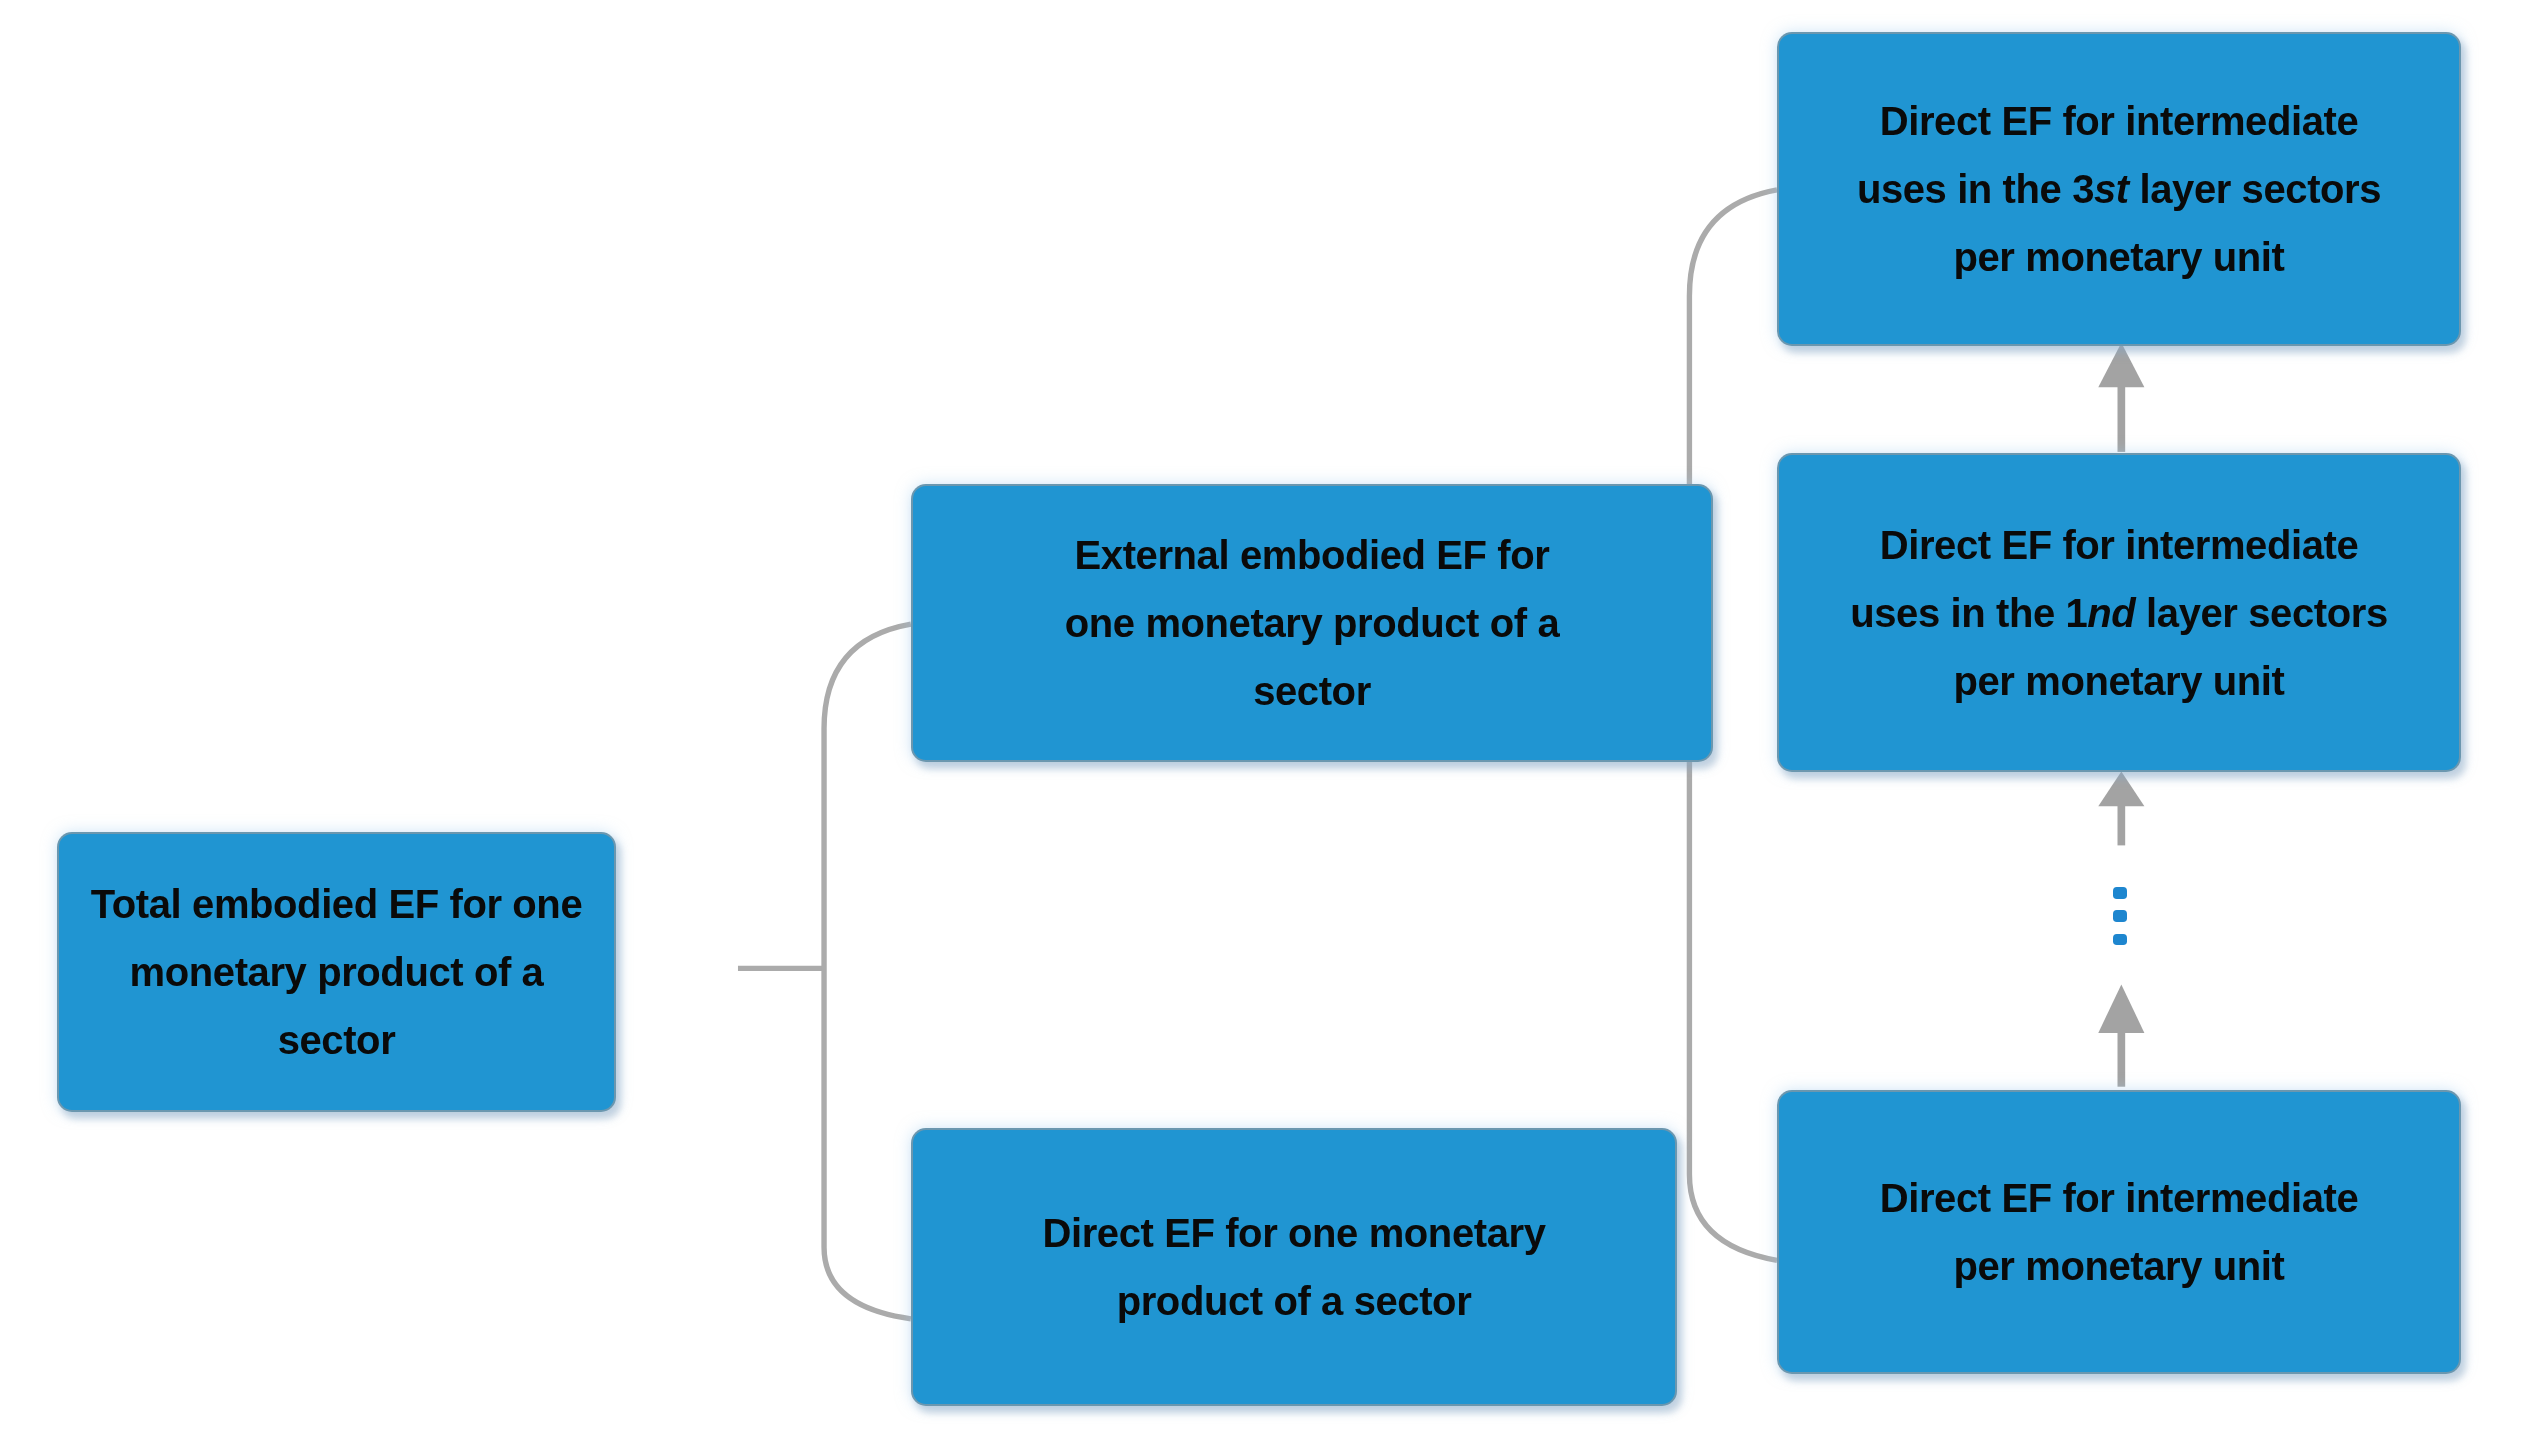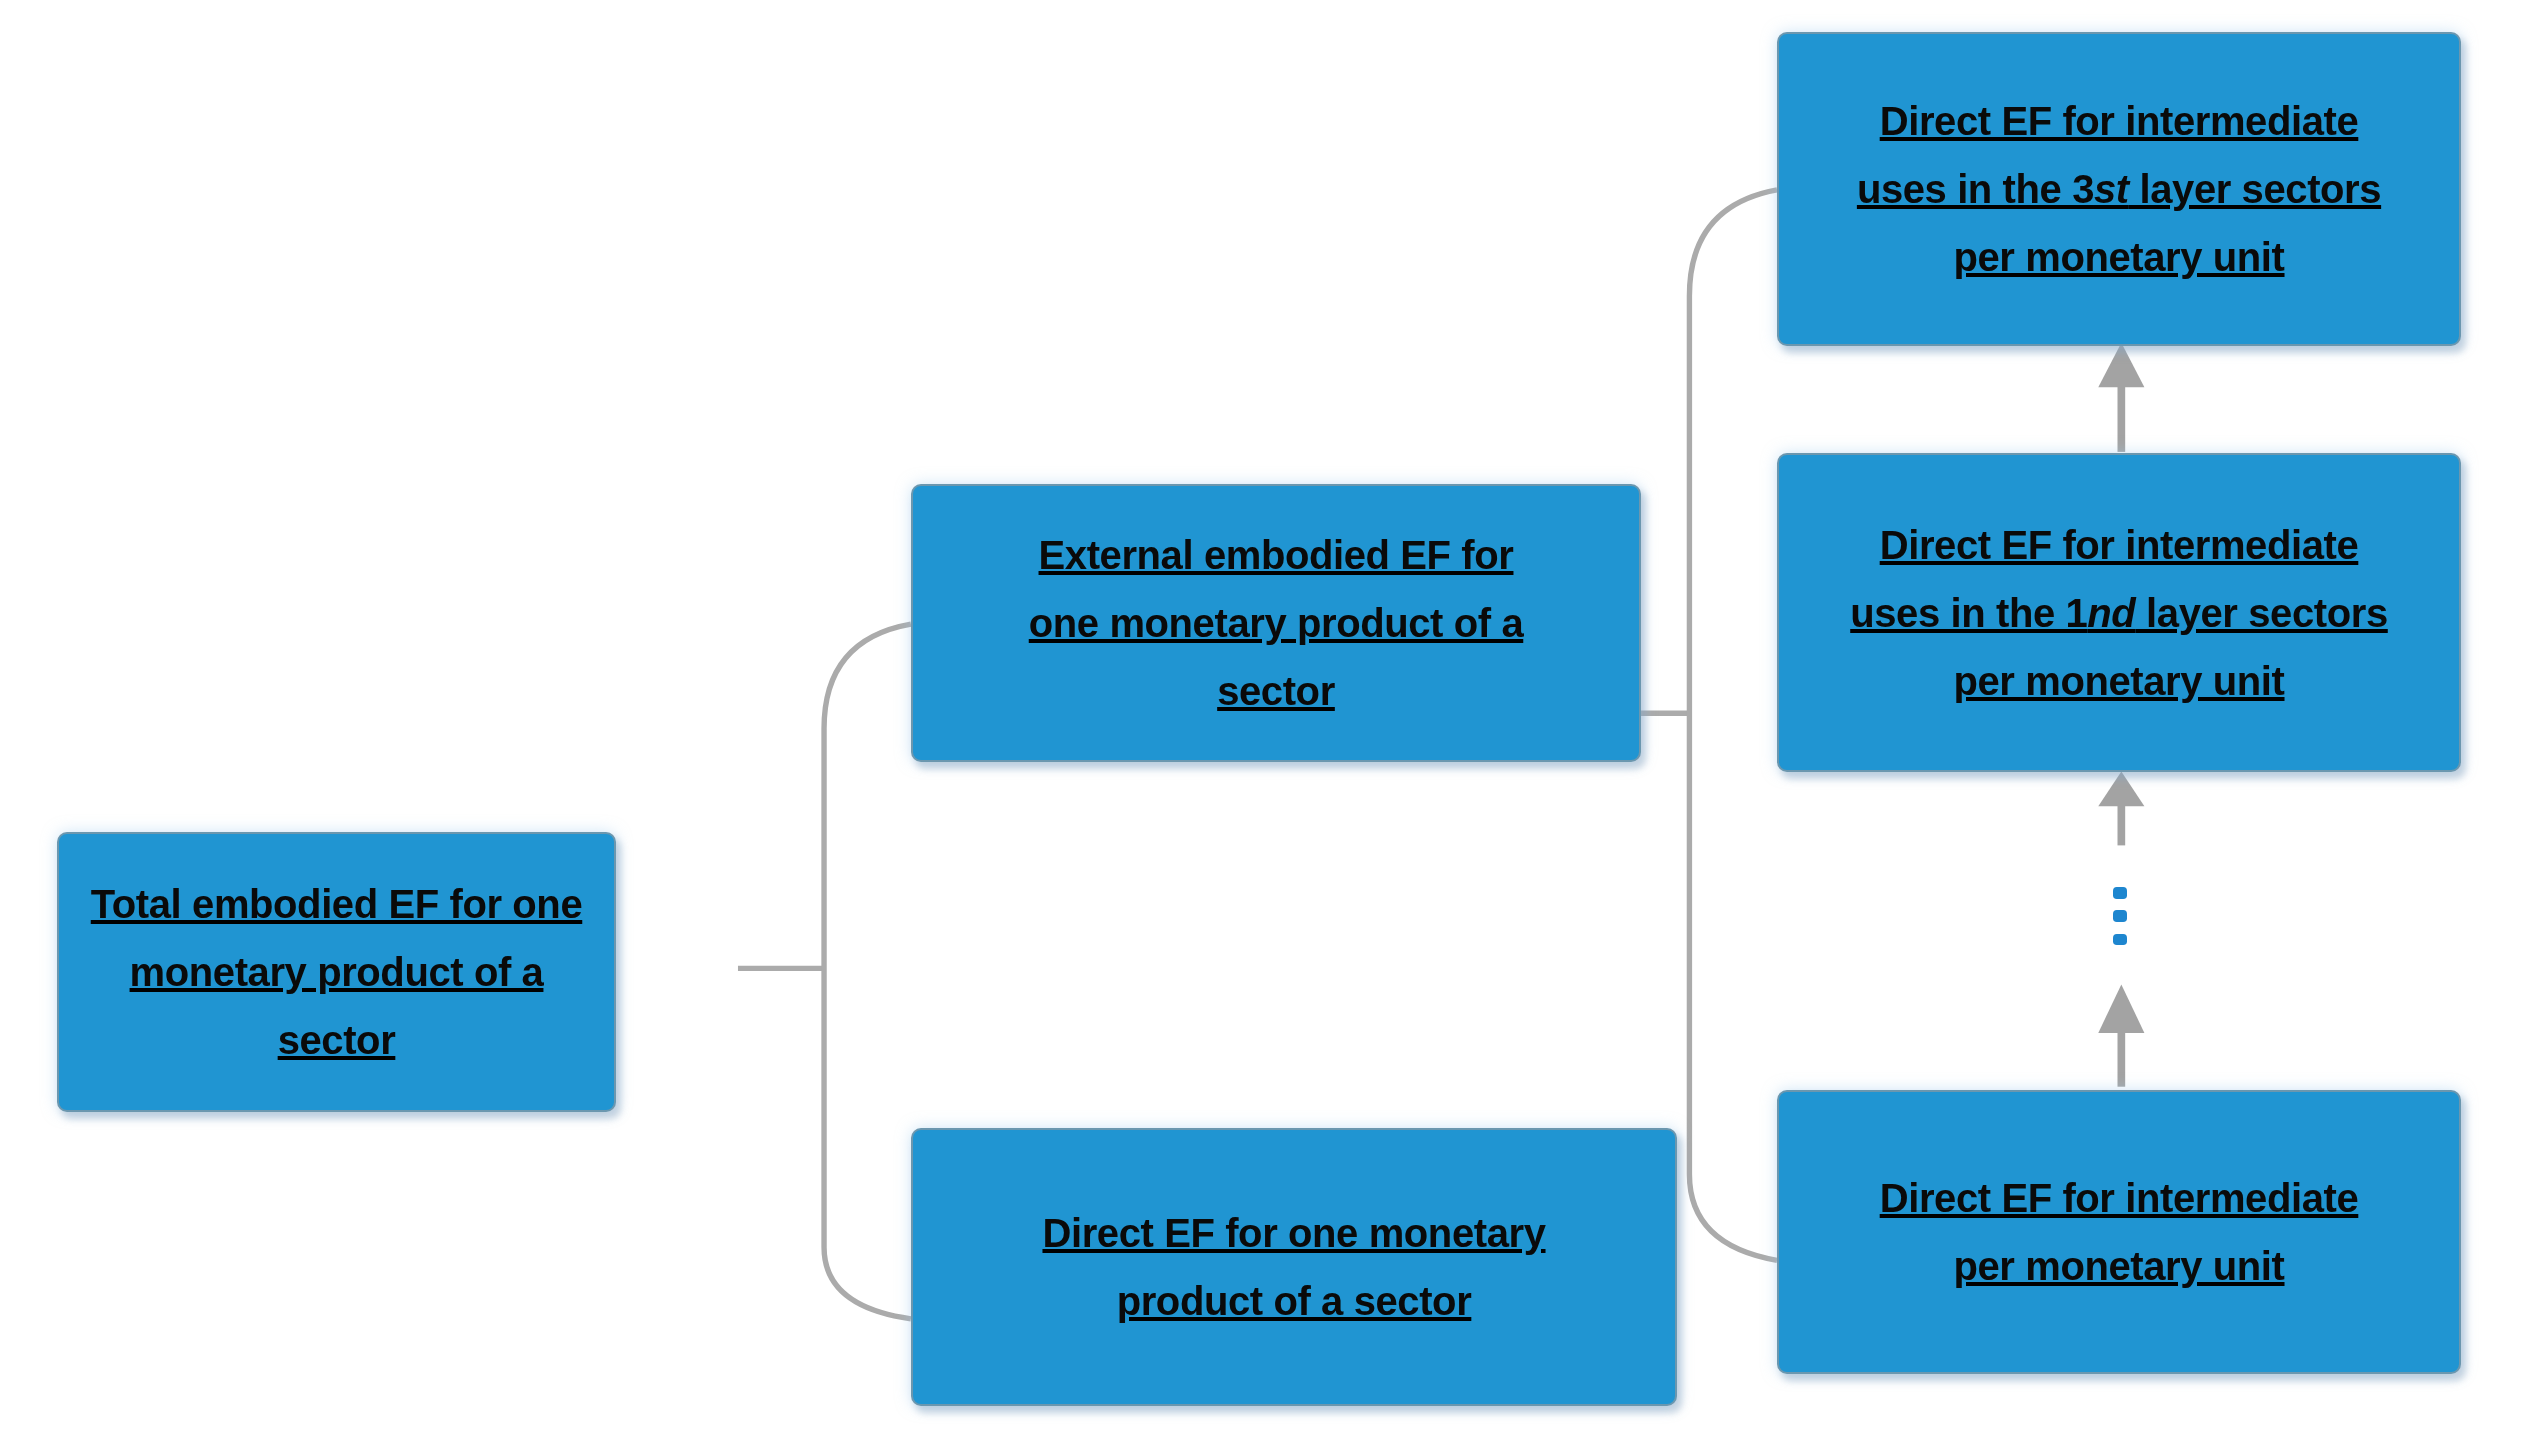--- a/index.html
+++ b/index.html
@@ -35,45 +35,44 @@
   }
   .arrow-head {
     fill: var(--arrow, #A3A3A3);
     stroke: none;
   }
   .node {
     position: absolute;
     z-index: 1;
     background: var(--box-fill, #2095D2);
     border: 2.3px solid rgba(148, 152, 156, 0.65);
-    border-radius: 10px;
+    border-radius: 15px;
     box-shadow: 4.6px 6.1px 7.7px rgba(125, 155, 185, 0.40),
                 0 0 15.4px rgba(160, 205, 240, 0.50);
     display: flex;
     align-items: center;
     justify-content: center;
     box-sizing: border-box;
     padding: 0 21.5px;
-    text-decoration: underline;
   }
   .node-text {
     width: 100%;
     text-align: center;
     color: var(--text, #0A0A0A);
     font-size: 40px;
     font-weight: 700;
     line-height: 68px;
     letter-spacing: -0.4px;
   }
   .node-text .line { white-space: nowrap; }
   .node-text i { font-style: italic; }
 
   
   #node-total    { left: 57px;   top: 832px; width: 559px; height: 280px; }
-  #node-external { left: 911px; top: 484px;  width: 730px; height: 278px; }
+  #node-external { left: 911px; top: 484px;  width: 802px; height: 278px; }
   #node-direct   { left: 911px; top: 1128px; width: 766px; height: 278px; }
   #node-layer1   { left: 1777px; top: 32px;   width: 684px; height: 314px; }
   #node-layer2   { left: 1777px; top: 453px;  width: 684px; height: 319px; }
   #node-layern   { left: 1777px; top: 1090px; width: 684px; height: 284px; }
 
   .vdots {
     position: absolute;
     left: 2113px;
     top: 887px;
     width: 14px;

